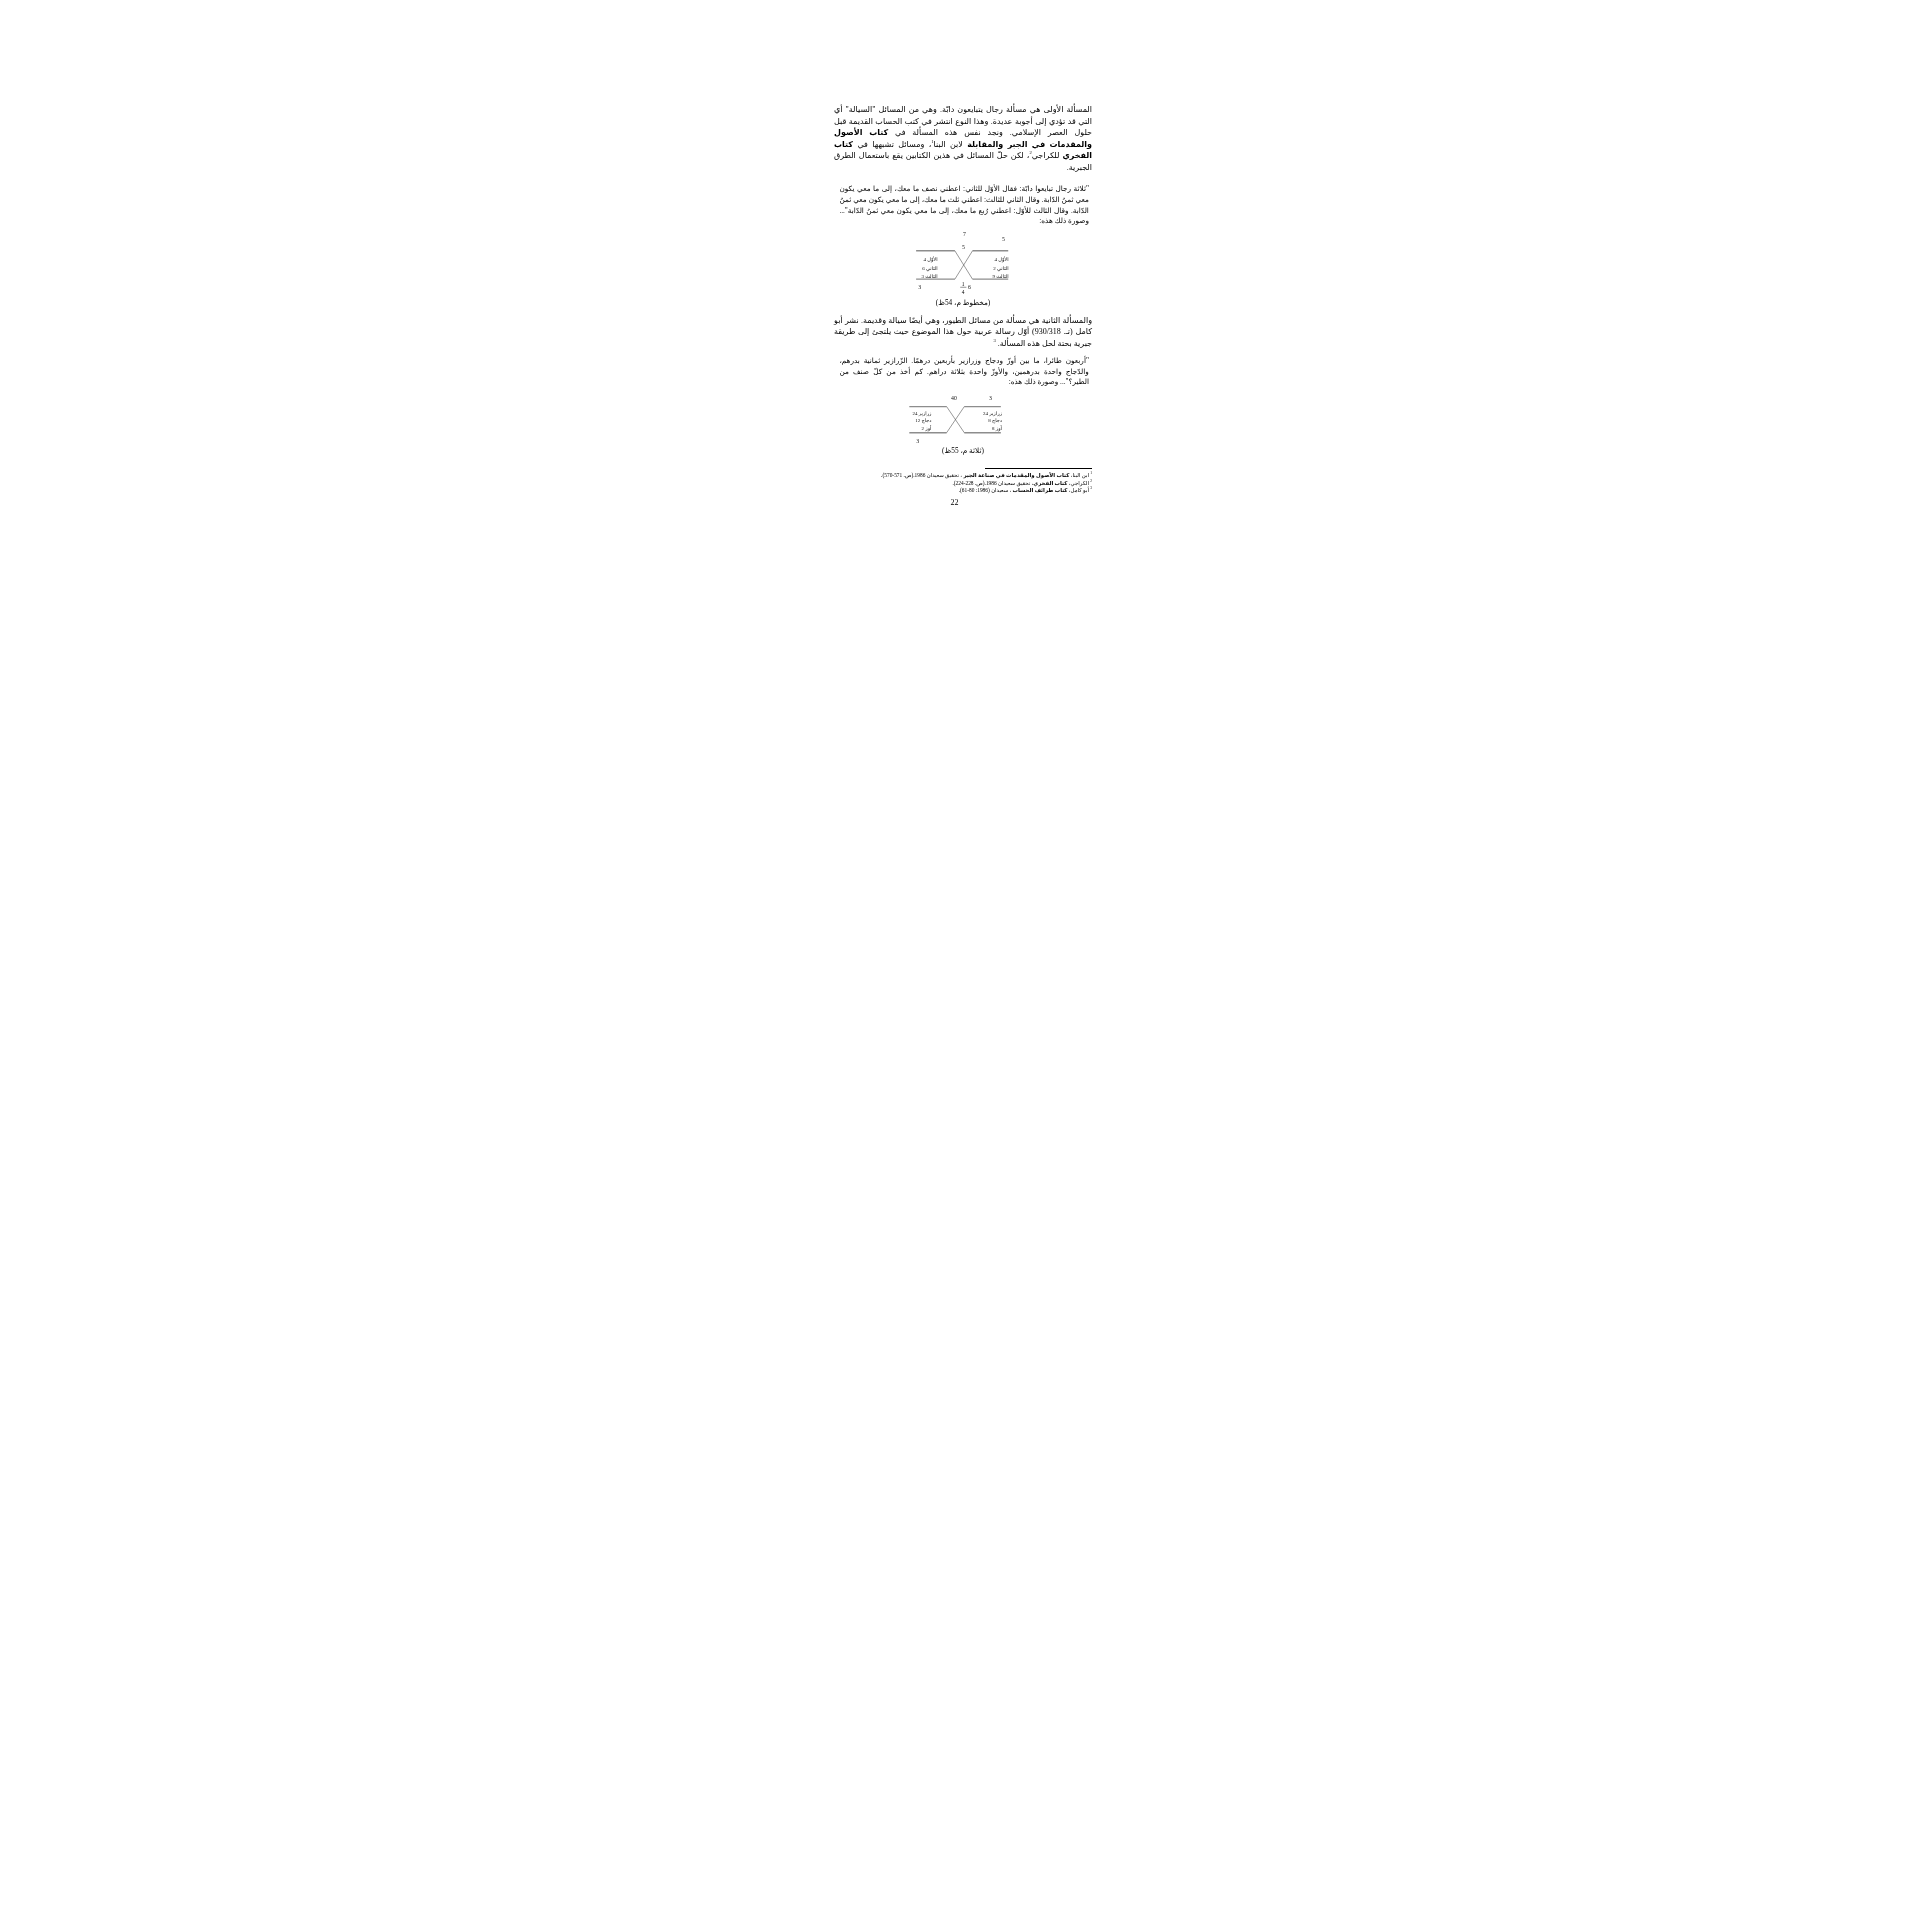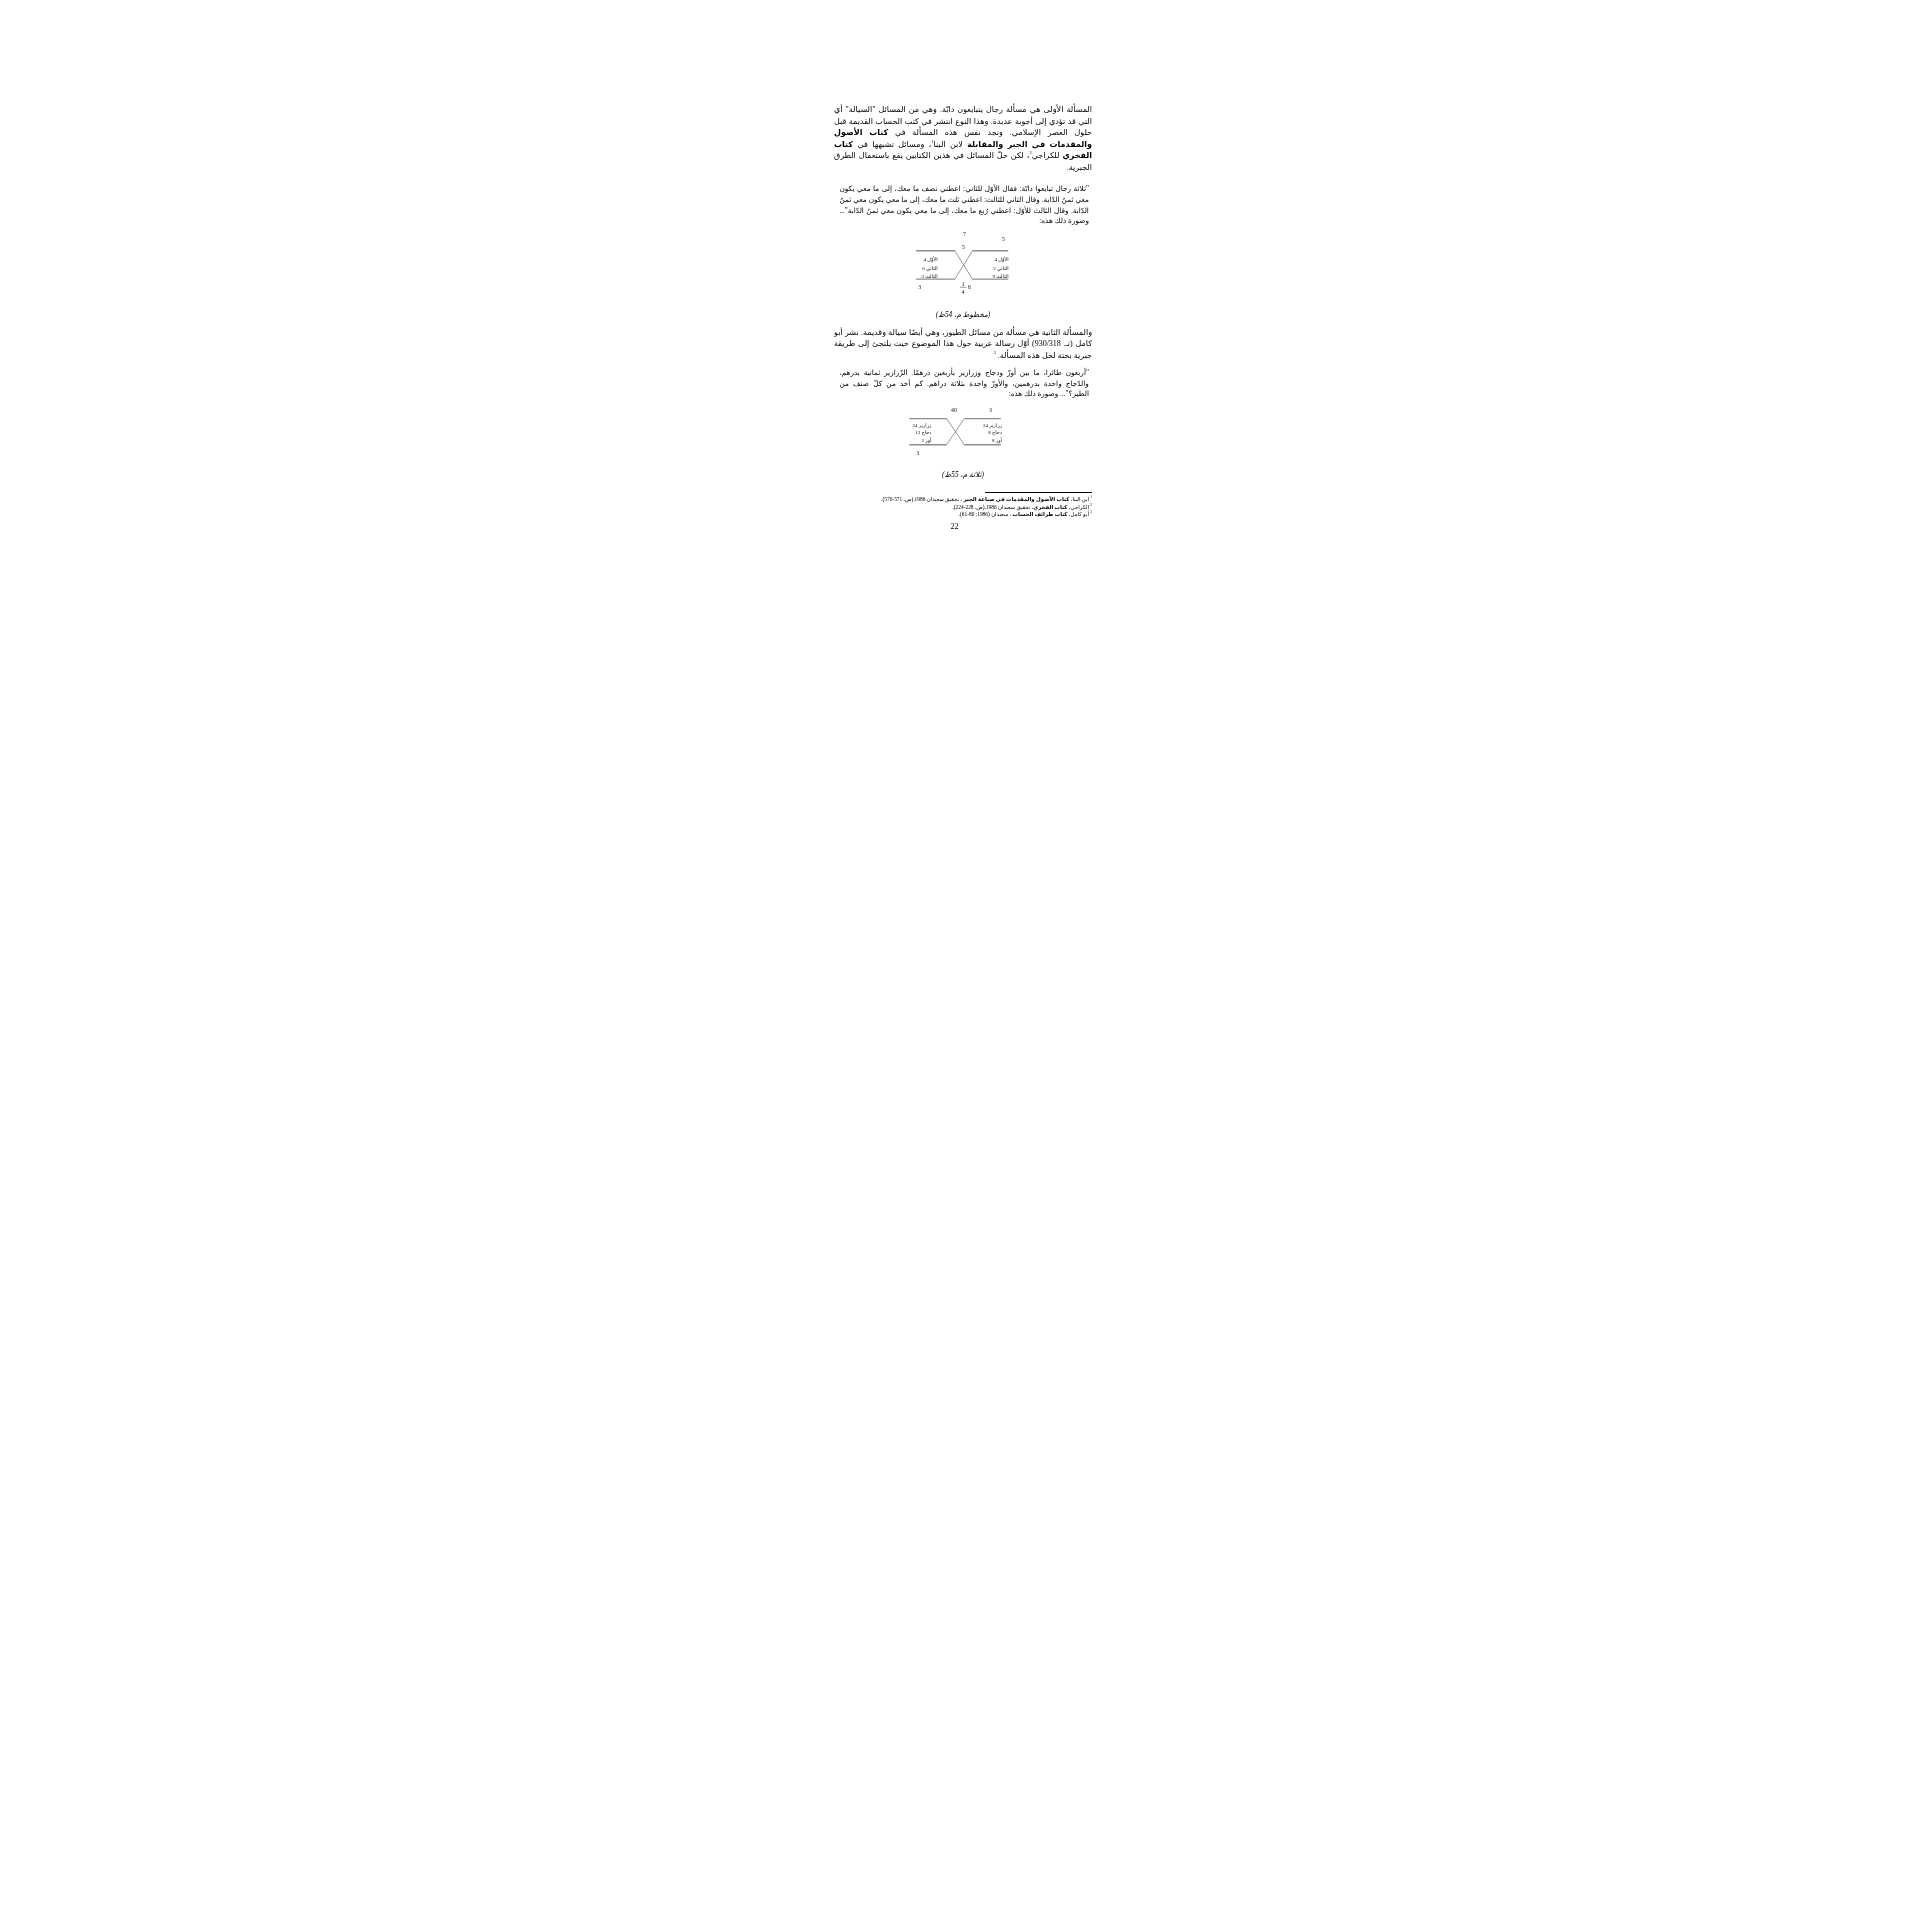--- a/index.html
+++ b/index.html
@@ -31,21 +31,21 @@
   }
   .dg-rows { position:absolute; text-align:right; color:#111; }
   .d1 .dg-rows { font-size:5px; line-height:8.5px; }
   .d2 .dg-rows { font-size:5px; line-height:7.3px; }
   .dg-frac { position:absolute; text-align:center; font-size:5.4px; line-height:6.2px; }
 
   .diagram.d1 { width:100px; height:71px; margin:0 auto; margin-right:76px; margin-left:auto; }
   .diagram.d2 { width:100px; height:55px; margin-right:85px; margin-left:auto; }
 
   .caption {
-    font-size:7.3px; line-height:10.4px; text-align:center; margin:12px;font-style:italic;
+    font-size:7.3px; line-height:10.4px; text-align:center; margin:0;
   }
   .caption.c1 { margin-bottom:6.2px; }
   .caption.c2 { margin-bottom:11.6px; }
 
   .par2 { margin-bottom:6.2px; }
 
   
   .footnotes { text-align:right; }
   .fnrule { width:107px; height:0.8px; background:#000; margin:0 0 3.1px auto; margin-right:0; margin-left:auto; }
   .fn { font-size:5.4px; line-height:7.7px; }

